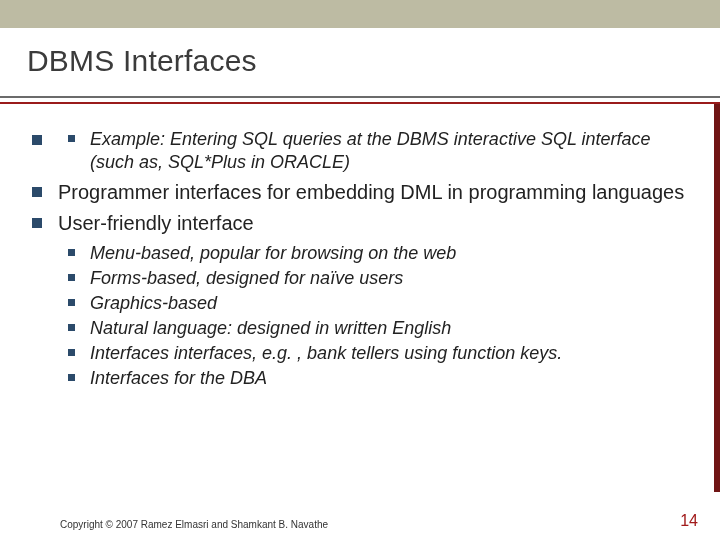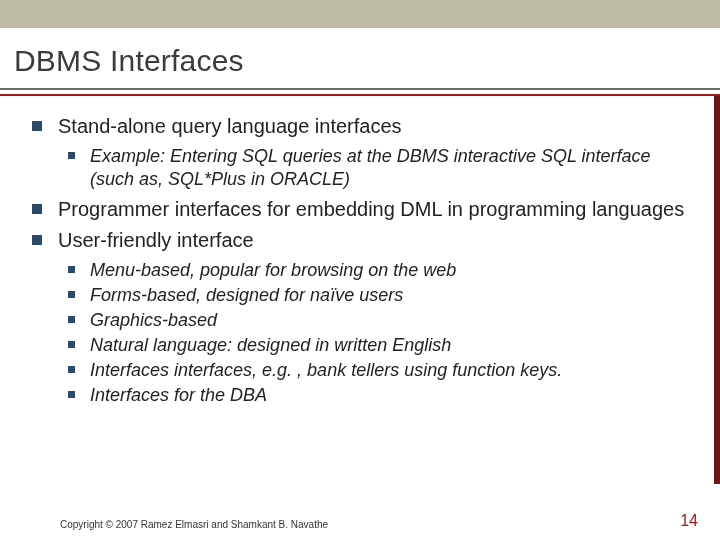--- a/index.html
+++ b/index.html
@@ -8,21 +8,22 @@
     font-family: Arial, "Helvetica Neue", Helvetica, sans-serif;
     background: #fff;
     position: relative;
   }
   .topband {
     width: 100%;
     height: 28px;
     background: #bdbba3;
   }
   .title-wrap {
-    padding: 16px 14px 10px 14px;
+    padding: 16px 14px 18px 14px;
+    margin-left: 13px;
   }
   .title {
     font-size: 30px;
     color: #3b3b3b;
     font-weight: 400;
     letter-spacing: 0.2px;
   }
   .hr1 {
     height: 2px;
     background: #6b6b6b;
@@ -115,21 +116,20 @@
 <div class="title-wrap">
   <h1 class="title">DBMS Interfaces</h1>
 </div>
 
 <div class="hr1"></div>
 <div class="hr2"></div>
 
 <div class="content">
   <ul class="lvl1">
     <li>
-      <div class="li-text">Stand-alone query language interfaces</div>
       <ul class="lvl2">
         <li>
           <div class="li-text">Example: Entering SQL queries at the DBMS interactive SQL interface (such as, SQL*Plus in ORACLE)</div>
         </li>
       </ul>
     </li>
     <li>
       <div class="li-text">Programmer interfaces for embedding DML in programming languages</div>
     </li>
     <li>

